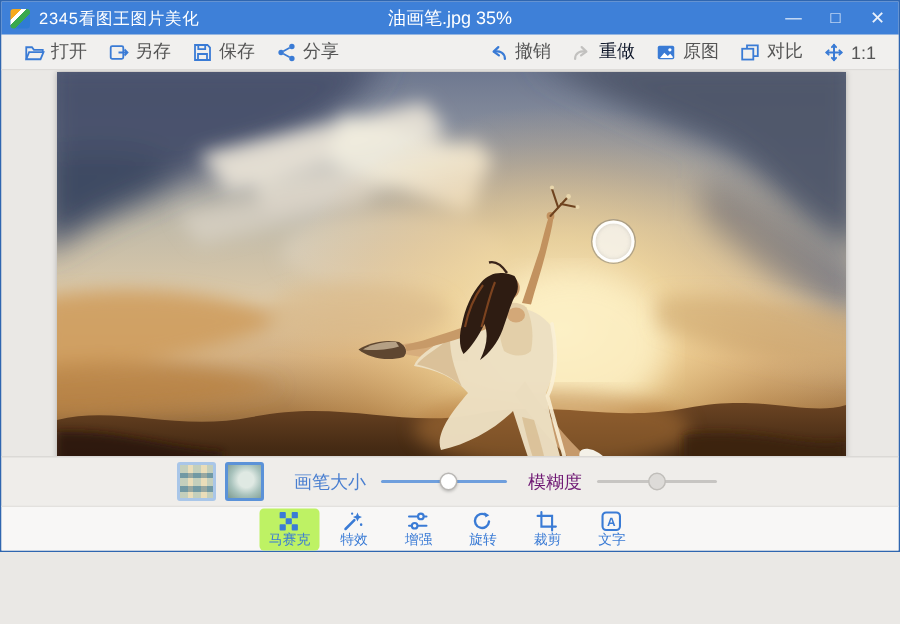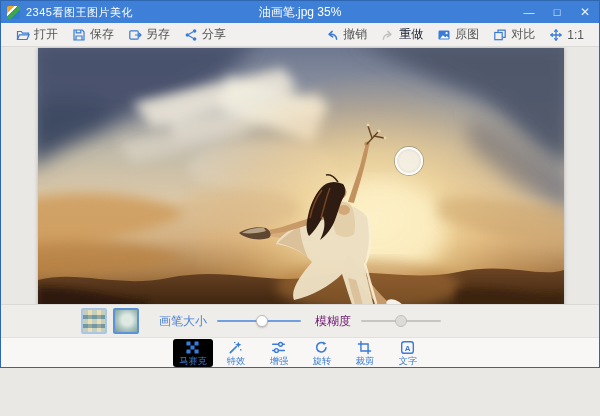--- a/index.html
+++ b/index.html
@@ -33,21 +33,21 @@
   .canvas { flex:1 1 auto; position:relative; background:#eae8e5; overflow:hidden; }
   .painting { position:absolute; left:37px; top:1px; width:526px; height:305px;
     box-shadow:0 0 4px rgba(0,0,0,.25); }
   .painting svg { display:block; width:526px; height:305px; }
   .brush-cursor { position:absolute; left:394px; top:100px; width:28px; height:28px;
     border-radius:50%; background:rgba(247,246,243,.8); border:2px solid rgba(255,255,255,.95);
     box-shadow:0 0 0 1px rgba(110,110,110,.45), inset 0 0 3px rgba(160,160,160,.4); }
 
   
   .controlbar { height:33px; flex:0 0 33px; background:#efedea; border-top:1px solid #dbd9d6;
-    display:flex; align-items:center; padding-left:80px; }
+    display:flex; align-items:center; padding-left:117px; }
   .style-thumb { width:26px; height:26px; border-radius:2px; margin-right:6px; cursor:pointer;
     border:2px solid #a9c6e8; }
   .style-thumb.mosaic { background:
      linear-gradient(90deg, #e8dcbe 0 33%, #8fb6b4 33% 66%, #5f8fa6 66% 100%);
     background-size:9px 9px; image-rendering:pixelated;
     background-image:
      repeating-linear-gradient(0deg, rgba(90,130,150,.55) 0 4px, rgba(240,228,195,.55) 4px 9px),
      repeating-linear-gradient(90deg, #8fb6b4 0 5px, #e3d4ae 5px 9px, #6e9cab 9px 13px); }
   .style-thumb.blurred { border-color:#5b92d8;
     background:radial-gradient(circle at 55% 45%, #dfe9e3 0 30%, #a9c3bd 60%, #7d9a8f 100%); }
@@ -63,21 +63,21 @@
   .slider.blue .thumb { background:#ffffff; border:1px solid #b9b7b4; box-shadow:0 1px 2px rgba(0,0,0,.2); }
   .slider.gray .thumb { background:#dddbd8; border:1px solid #c0beba; }
   .slider.s1 { width:84px; }
   .slider.s2 { width:80px; }
 
   
   .tabbar { height:30px; flex:0 0 30px; background:#f8f7f6; border-top:1px solid #e3e1de;
     display:flex; align-items:center; justify-content:center; gap:3px; }
   .tab { width:40px; height:28px; display:flex; flex-direction:column; align-items:center;
     justify-content:center; gap:1px; border-radius:3px; cursor:pointer; }
-  .tab.selected { background:#000000; }
+  .tab.selected { background:#bef264; }
   .tab .tlabel { font-size:10px; color:#3a7bd5; line-height:10px; white-space:nowrap; transform:scale(.92); }
   .tab svg { display:block; }
 </style>
 </head>
 <body>
 
 <div class="app">
 
   <div class="titlebar">
     <div class="app-icon"></div>
@@ -96,35 +96,35 @@
         <svg width="14" height="14" viewBox="0 0 14 14" fill="none" stroke="#3a7bd5" stroke-width="1.2">
           <path d="M1.5,11.5 V3.5 H5.3 L6.6,5.2 H12.5 V7"></path>
           <path d="M1.5,11.5 L3.4,6.8 H13 L11,11.5 Z"></path>
         </svg>
       </span>
       <span>打开</span>
     </div>
     <div class="tb-btn">
       <span>
         <svg width="14" height="14" viewBox="0 0 14 14" fill="none" stroke="#3a7bd5" stroke-width="1.2">
+          <rect x="1.8" y="2.8" width="8.4" height="8.4" rx="1"></rect>
+          <path d="M7,7 H13 M11,5 L13,7 L11,9"></path>
+        </svg>
+      </span>
+      <span>另存</span>
+    </div>
+    <div class="tb-btn">
+      <span>
+        <svg width="14" height="14" viewBox="0 0 14 14" fill="none" stroke="#3a7bd5" stroke-width="1.2">
           <path d="M2,2 H10.3 L12,3.8 V12 H2 Z"></path>
           <path d="M4.2,2 V4.8 H8.8 V2"></path>
           <path d="M4,12 V8 H10 V12"></path>
         </svg>
       </span>
       <span>保存</span>
-    </div>
-    <div class="tb-btn">
-      <span>
-        <svg width="14" height="14" viewBox="0 0 14 14" fill="none" stroke="#3a7bd5" stroke-width="1.2">
-          <rect x="1.8" y="2.8" width="8.4" height="8.4" rx="1"></rect>
-          <path d="M7,7 H13 M11,5 L13,7 L11,9"></path>
-        </svg>
-      </span>
-      <span>另存</span>
     </div>
     <div class="tb-btn">
       <span>
         <svg width="14" height="14" viewBox="0 0 14 14">
           <g fill="#3a7bd5">
               <circle cx="3.4" cy="7" r="1.8"></circle>
               <circle cx="10.6" cy="3" r="1.8"></circle>
               <circle cx="10.6" cy="11" r="1.8"></circle>
             </g>
           <g stroke="#3a7bd5" stroke-width="1.1">

